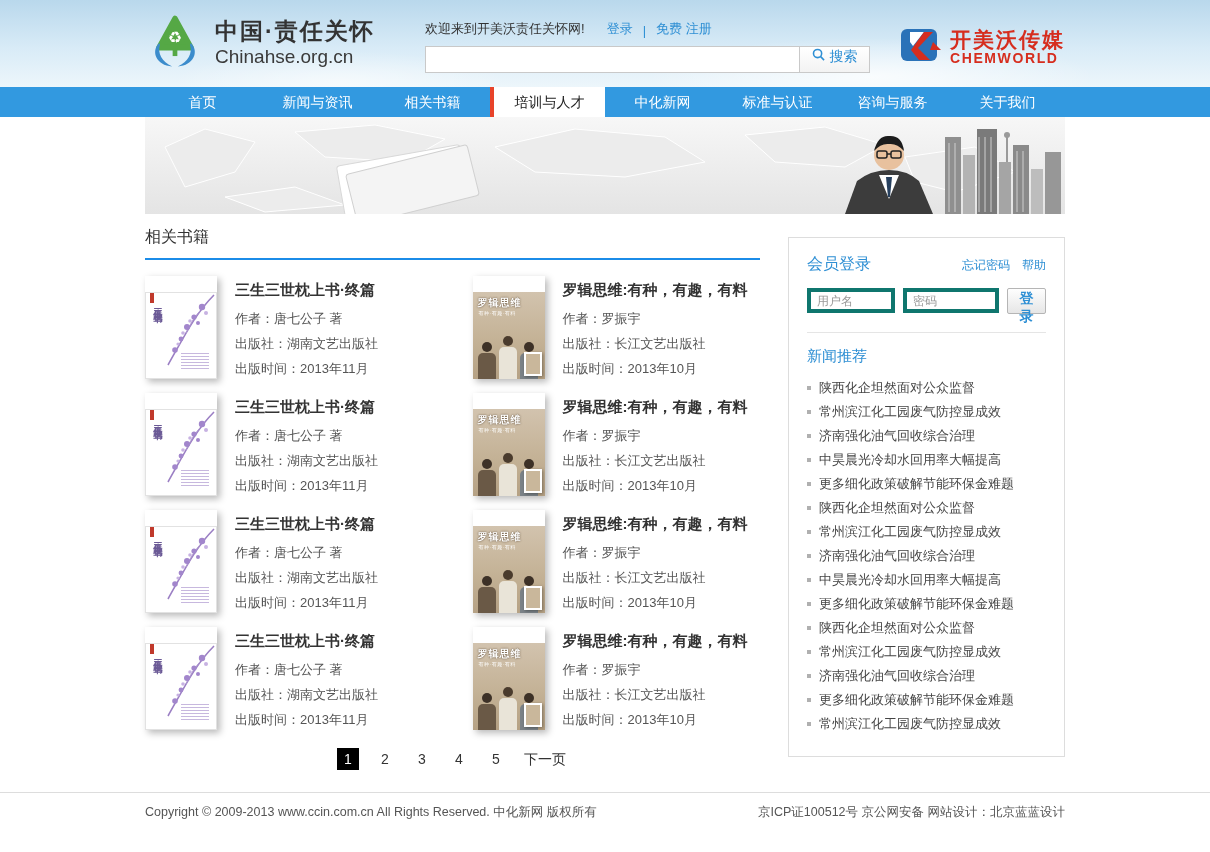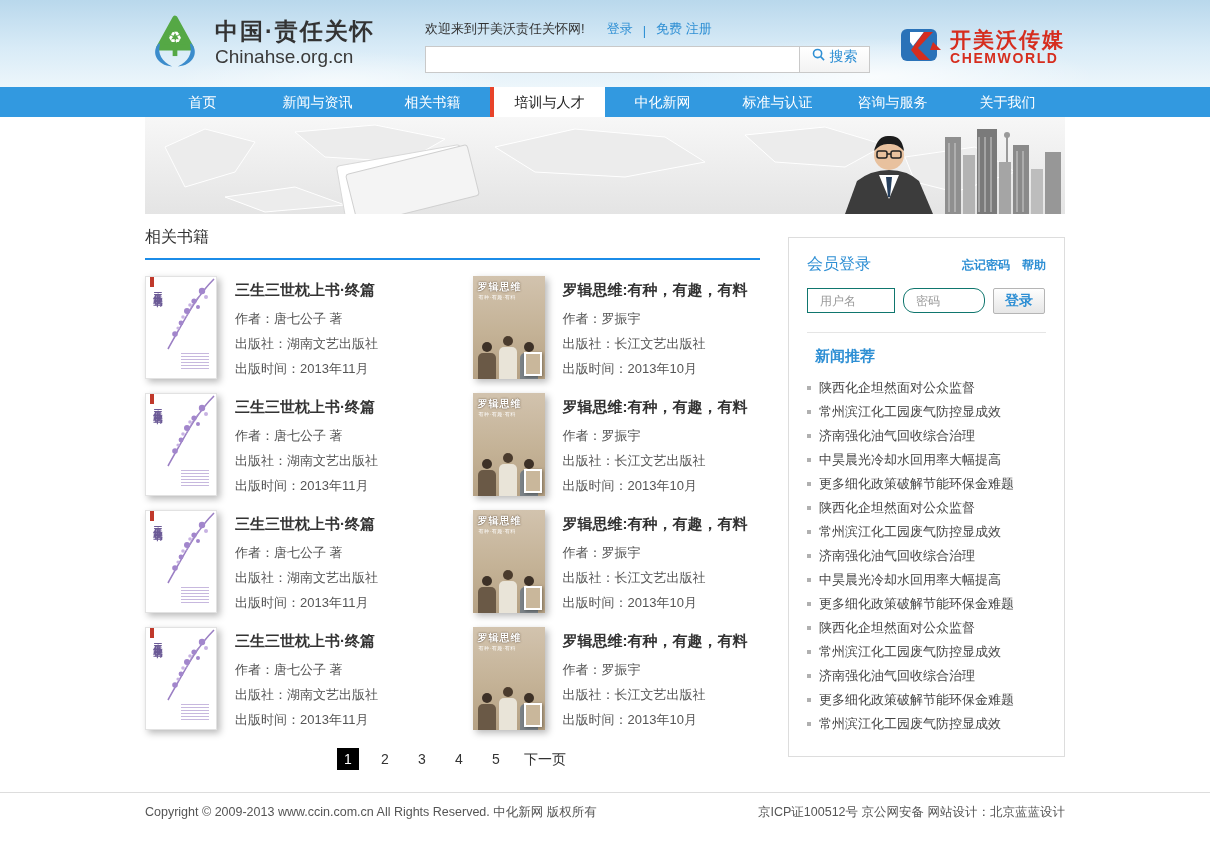--- a/index.html
+++ b/index.html
@@ -58,21 +58,21 @@
   .main-wrap { display:flex; gap:28px; }
   .main-col { width:615px; flex:none; }
   .side-col { width:277px; flex:none; margin-top:10px; }
 
   .section-head { font-size:16px; color:#333; font-weight:normal; margin:0 0 16px; padding-bottom:10px; border-bottom:2px solid #1b8ce8; }
 
   
   .book-grid { display:grid; grid-template-columns:1fr 1fr; column-gap:40px; row-gap:12px; }
   .book-item { display:flex; gap:18px; height:105px; }
   .book-cover { width:72px; height:103px; position:relative; flex:none; box-shadow:3px 3px 7px rgba(0,0,0,.28); cursor:pointer; }
-  .cv { position:absolute; inset:0; overflow:hidden; display:none; }
+  .cv { position:absolute; inset:0; overflow:hidden; display:none;margin-top:16px; }
   .cv.shown { display:block; }
   .cv-blossom { background:#fff; border:1px solid #e2e2e2; }
   .cv-blossom .red-mark { position:absolute; left:4px; top:0; width:4px; height:10px; background:#c0392b; }
   .cv-blossom .v-title { position:absolute; left:5px; top:8px; writing-mode:vertical-rl; font-size:9px; font-weight:bold; color:#6b5a96; letter-spacing:1px; }
   .cv-blossom .branch { position:absolute; right:0; top:0; }
   .cv-blossom .cv-author { position:absolute; left:5px; bottom:5px; writing-mode:vertical-rl; font-size:7px; color:#8a6fb8; }
   .cv-blossom .cv-paragraph { position:absolute; right:7px; bottom:8px; width:28px; height:17px;
       background:repeating-linear-gradient(180deg,#b9a6d6 0 1px, transparent 1px 3px); opacity:.8; }
   .cv-photo { background:linear-gradient(180deg,#d2c3ae 0%,#c4b296 55%,#b5a184 100%); }
   .cv-photo .p-title { position:absolute; left:5px; top:4px; font-size:10px; font-weight:bold; color:#fff; letter-spacing:1px; text-shadow:0 0 2px rgba(60,40,20,.9); }
@@ -92,29 +92,29 @@
   
   .pagination { display:flex; justify-content:center; align-items:center; gap:15px; margin-top:16px; }
   .page-btn { min-width:22px; height:22px; line-height:22px; text-align:center; font-size:14px; color:#333; cursor:pointer; padding:0 2px; }
   .page-btn.active { background:#000; color:#fff; }
 
   
   .side-box { border:1px solid #ddd; padding:16px 18px 20px; }
   .login-head { display:flex; justify-content:space-between; align-items:baseline; margin-bottom:13px; }
   .login-title { font-size:16px; color:#2e8fd4; }
   .login-links { font-size:12px; color:#2e8fd4; display:flex; gap:12px; }
-  .login-links span { cursor:pointer;font-weight:bold; }
+  .login-links span { cursor:pointer; }
   .login-form { display:flex; gap:8px; margin-bottom:18px; }
-  .login-input { width:88px; height:25px; border:1px solid #0f766e; padding:0 12px; font-size:12px; color:#333; outline:none; }
-  .login-input.pw { width:82px;border-radius:11px; }
+  .login-input { width:88px; height:25px; border:4px solid #0f766e; padding:0 6px; font-size:12px; color:#333; outline:none; }
+  .login-input.pw { width:96px; }
   .login-input::placeholder { color:#999; }
   .login-btn { width:52px; height:26px; border:1px solid #b5b5b5; border-radius:2px;
     background:linear-gradient(180deg,#fefefe,#e6e6e6); color:#2e8fd4; font-size:14px; font-weight:bold; cursor:pointer; }
   .side-divider { border:none; border-top:1px solid #e5e5e5; margin:0 0 14px; }
-  .news-title { font-size:15px; color:#2e8fd4; font-weight:bold; margin:0 8px 10px; }
+  .news-title { font-size:15px; color:#2e8fd4; font-weight:normal; margin:0 0 10px; }
   .news-list { list-style:none; margin:0; padding:0; }
   .news-item { font-size:13px; color:#444; line-height:24px; display:flex; align-items:center; gap:8px; cursor:pointer; white-space:nowrap; }
   .news-item::before { content:""; width:4px; height:4px; background:#b0b0b0; flex:none; }
 
   
   .site-footer { border-top:1px solid #ddd; margin-top:22px; }
   .footer-inner { display:flex; justify-content:space-between; padding:11px 0 14px; font-size:12.5px; color:#555; }
 </style>
 </head>
 <body>

